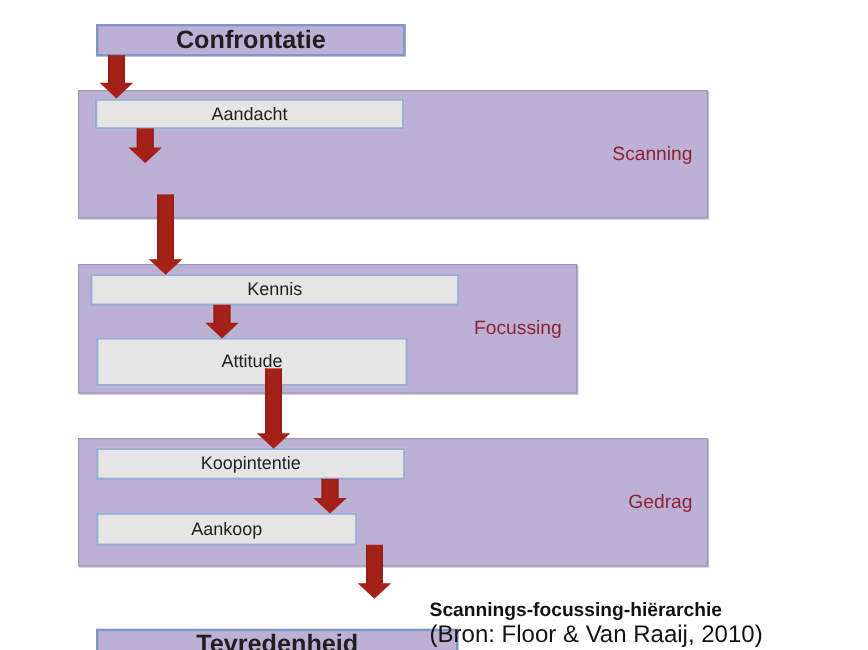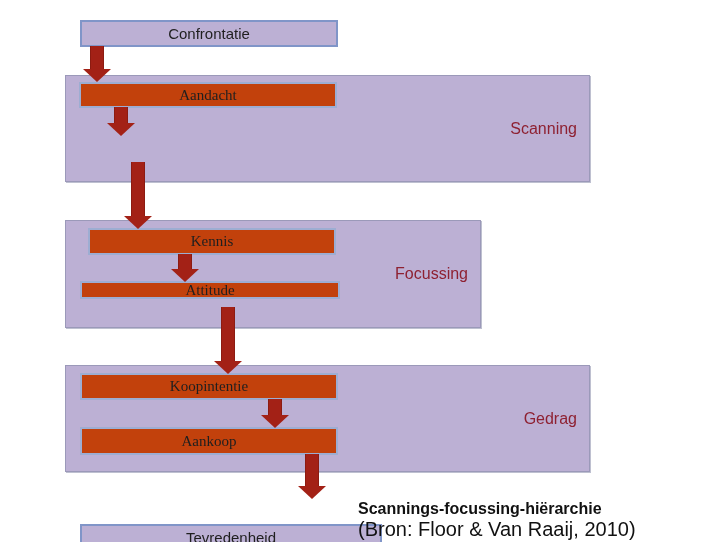--- a/index.html
+++ b/index.html
@@ -17,22 +17,23 @@
   }
   
   .endbox {
     position: absolute;
     box-sizing: border-box;
     background: var(--group-fill, #bcb0d4);
     border: 2px solid var(--endbox-border, #8095c8);
     display: flex;
     align-items: center;
     justify-content: center;
-    font-size: 15px;
+    font-size: 21px;
     color: var(--text-color, #1f1f1f);
+    font-weight: bold;
   }
   
   .group {
     position: absolute;
     box-sizing: border-box;
     background: var(--group-fill, #bcb0d4);
     border: 1px solid var(--group-border, #9b99b9);
     box-shadow: 1px 1px 0 rgba(110,115,150,0.45);
     display: flex;
     align-items: center;
@@ -40,28 +41,27 @@
   }
   .group-label {
     padding-right: 12px;
     font-size: 16px;
     color: var(--stage-label-color, #8e2132);
   }
   
   .whitebox {
     position: absolute;
     box-sizing: border-box;
-    background: #c2410c;
+    background: #e5e5e5;
     border: 2px solid var(--whitebox-border, #9dadd2);
     display: flex;
     align-items: center;
     justify-content: center;
     font-size: 15px;
     color: var(--text-color, #1f1f1f);
-    font-family: Liberation Serif, serif;
   }
   
   .arrow {
     position: absolute;
     width: 28px;
   }
   .arrow .shaft {
     position: absolute;
     left: 7px;
     top: 0;
@@ -109,28 +109,28 @@
   <div class="endbox" style="left:80px; top:20px; width:258px; height:27px;">Confrontatie</div>
 
   <div class="group" style="left:65px; top:75px; width:525px; height:107px;">
     <span class="group-label">Scanning</span>
   </div>
   <div class="whitebox" style="left:79px; top:82px; width:258px; height:26px;">Aandacht</div>
 
   <div class="group" style="left:65px; top:220px; width:416px; height:108px;">
     <span class="group-label">Focussing</span>
   </div>
-  <div class="whitebox" style="left:88px; top:228px; width:248px; height:27px;">Kennis</div>
-  <div class="whitebox" style="left:80px; top:281px; width:260px; height:18px;">Attitude</div>
+  <div class="whitebox" style="left:75px; top:228px; width:308px; height:27px;">Kennis</div>
+  <div class="whitebox" style="left:80px; top:281px; width:260px; height:41px;">Attitude</div>
 
   <div class="group" style="left:65px; top:365px; width:525px; height:107px;">
     <span class="group-label">Gedrag</span>
   </div>
   <div class="whitebox" style="left:80px; top:373px; width:258px; height:27px;">Koopintentie</div>
-  <div class="whitebox" style="left:80px; top:427px; width:258px; height:28px;">Aankoop</div>
+  <div class="whitebox" style="left:80px; top:427px; width:218px; height:28px;">Aankoop</div>
 
   <div class="endbox" style="left:80px; top:524px; width:302px; height:26px;">Tevredenheid</div>
 
   <div class="arrow" style="left:83px;  top:46px;  height:36px;">
     <div class="shaft"></div>
       <div class="head"></div>
   </div>
   <div class="arrow" style="left:107px; top:107px; height:29px;">
     <div class="shaft"></div>
       <div class="head"></div>

